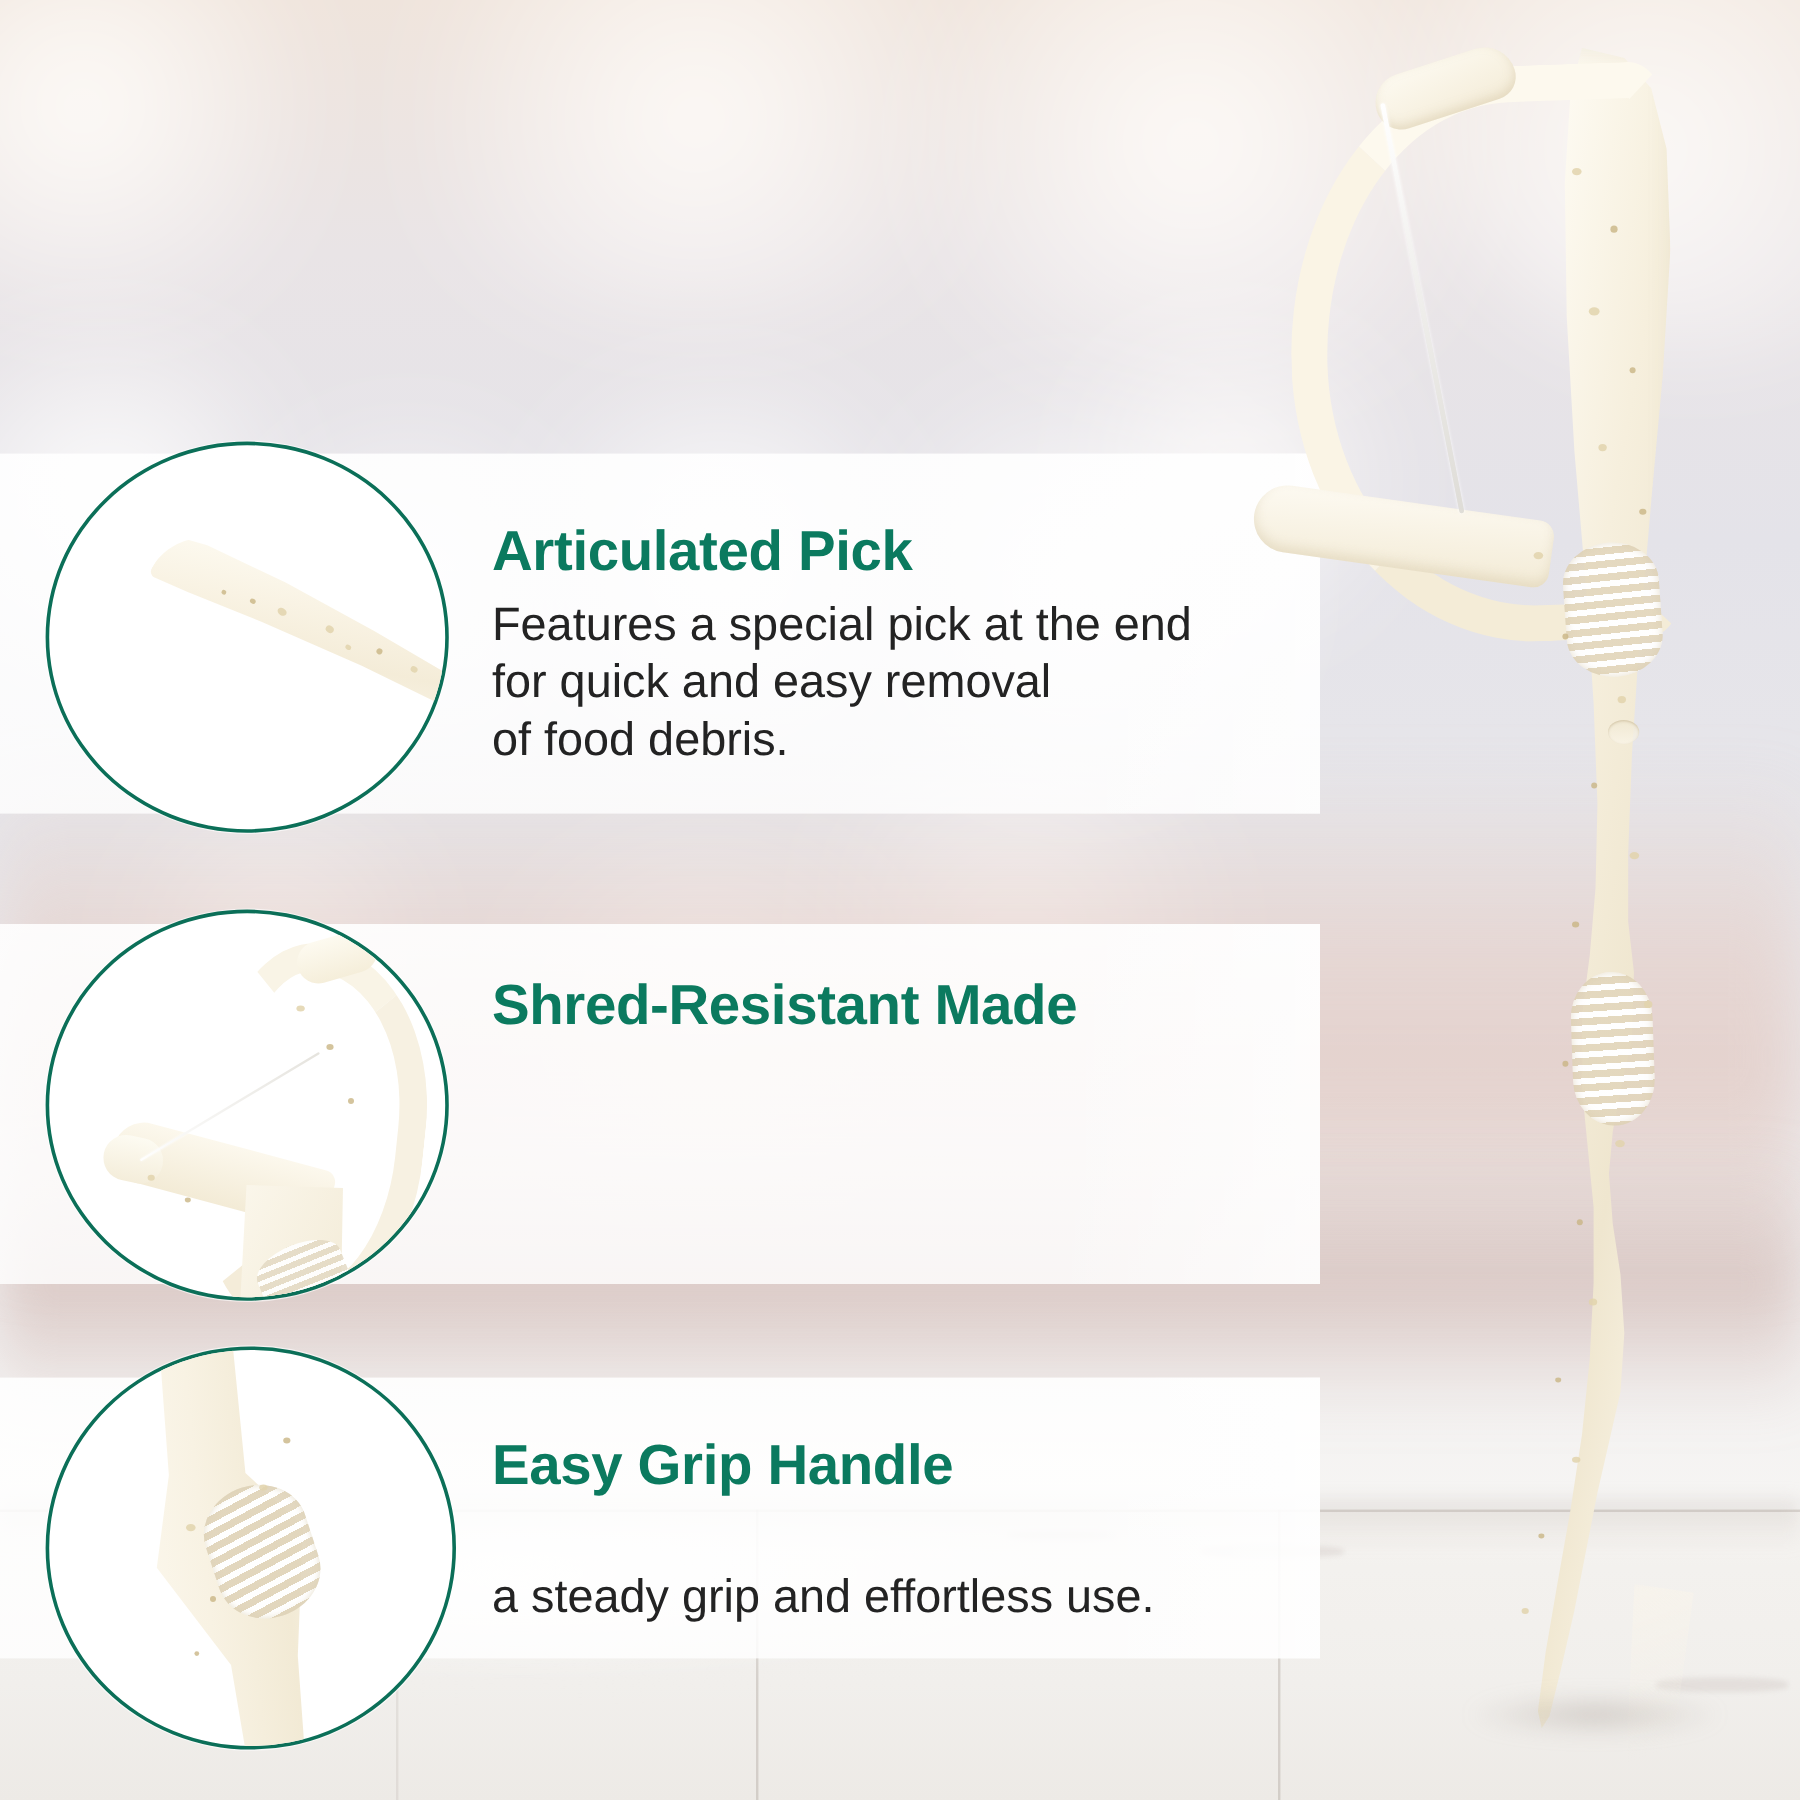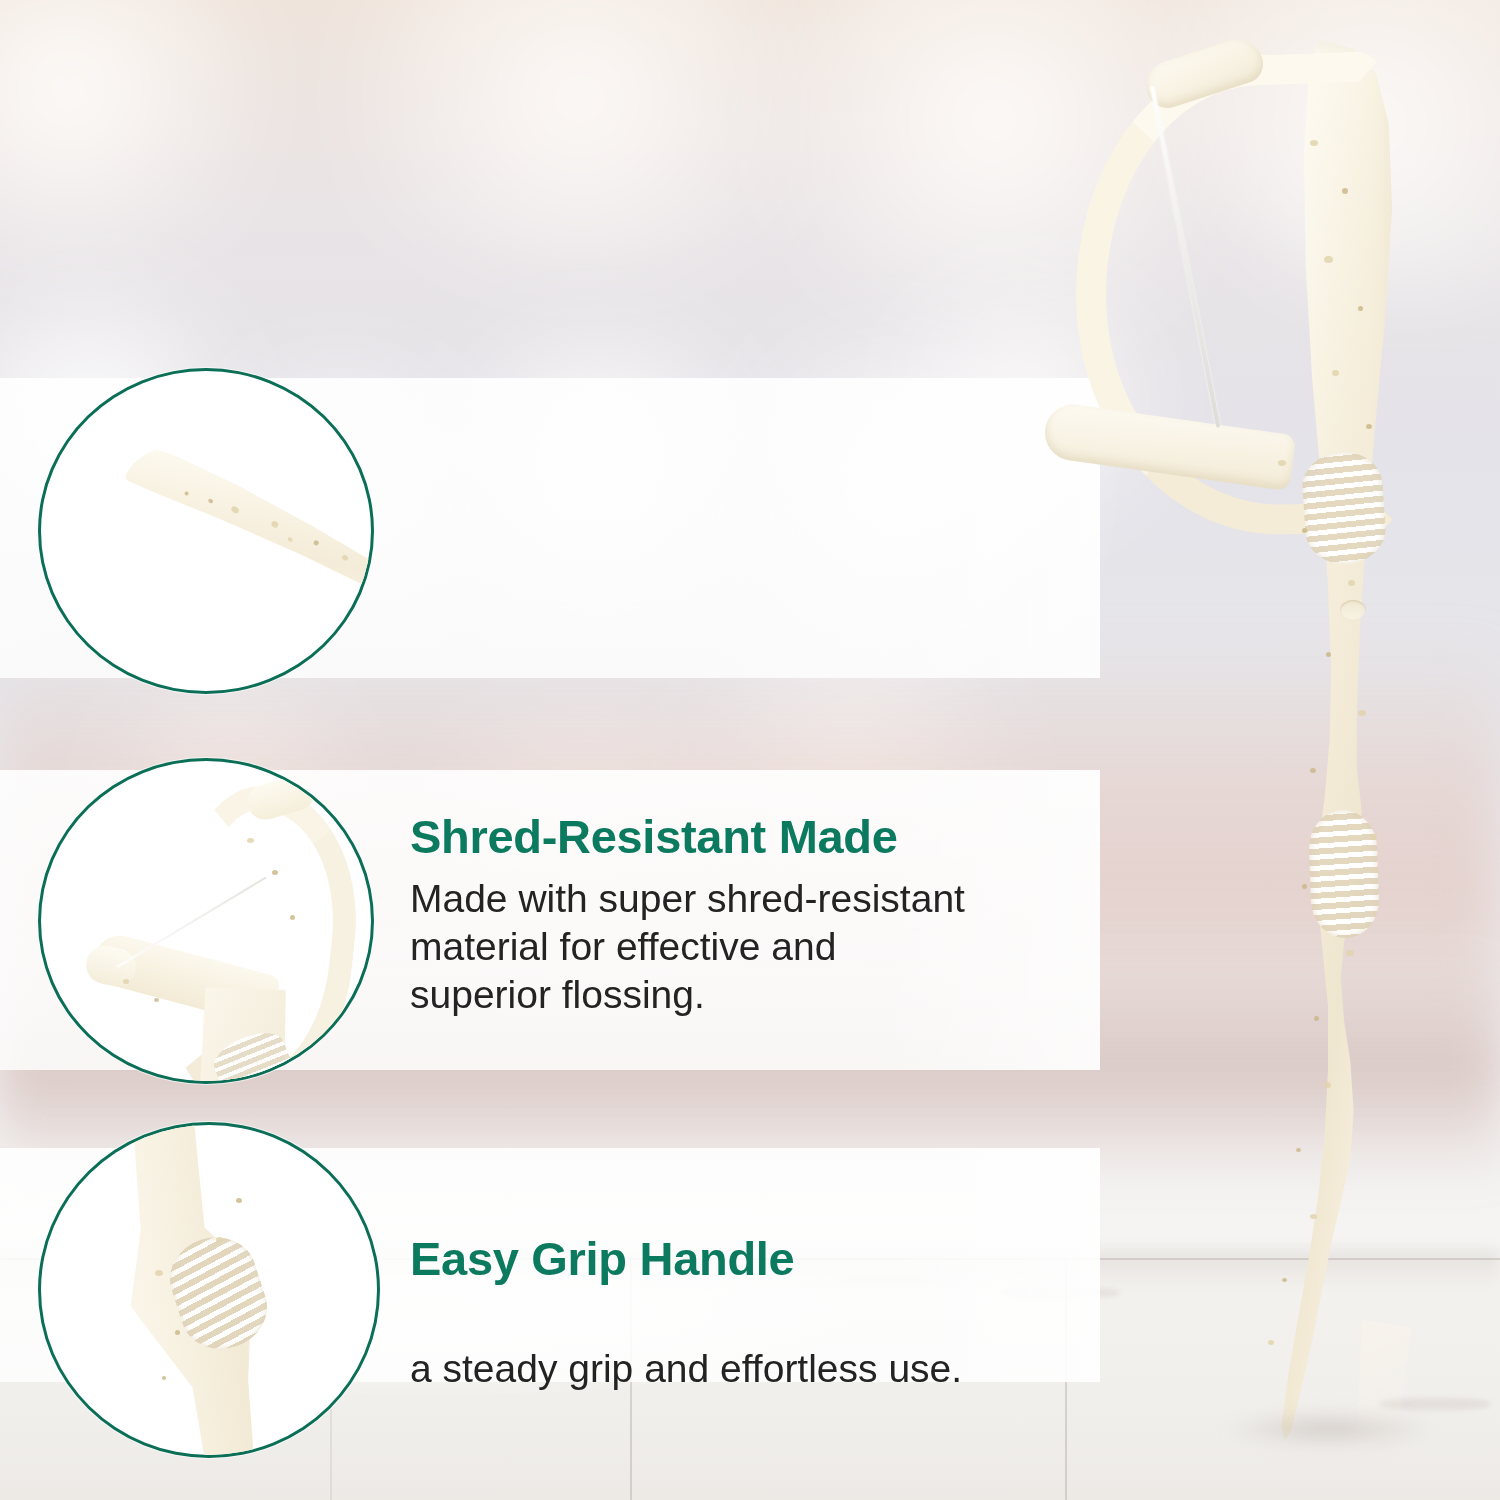--- a/index.html
+++ b/index.html
@@ -223,21 +223,21 @@
   .ftxt p{
     margin:14px 0 0 0;
     font-family:"Liberation Sans", sans-serif;
     font-weight:400;
     font-size:39px;
     line-height:1.22;
     color:#232323;
   }
   .t1{left:410px;top:434px;}
   .t2{left:410px;top:812px;}
-  .t3{left:410px;top:1234px;}
+  .t3{left:410px;top:1196px;}
 
   
   #product{position:absolute;left:1010px;top:20px;width:470px;height:1450px;}
 
   .m-handle{
     position:absolute;left:238px;top:20px;width:160px;height:1400px;
     background:
       linear-gradient(100deg,
         #fbf6e9 0%,
         #fdfaf1 16%,
@@ -403,20 +403,24 @@
       <div class="speck" style="left:150px;top:16px;width:7px;height:6px;"></div>
       <div class="speck dark" style="left:196px;top:11px;width:5px;height:5px;"></div>
       <div class="speck" style="left:108px;top:24px;width:8px;height:6px;"></div>
       <div class="speck dark" style="left:84px;top:30px;width:5px;height:4px;"></div>
       <div class="speck" style="left:228px;top:9px;width:6px;height:5px;"></div>
       <div class="speck dark" style="left:60px;top:36px;width:4px;height:4px;"></div>
       <div class="speck" style="left:172px;top:22px;width:5px;height:4px;"></div>
     </div>
   </div>
 
+  <div class="ftxt t1">
+    <h2>Articulated Pick</h2>
+    <p><span>Features a special pick at the end</span><br><span>for quick and easy removal</span><br><span>of food debris.</span></p>
+  </div>
 
   <div class="panel p2">
       <div class="panel-fade"></div>
     </div>
 
   <div class="circle c2">
     <div class="head-zoom">
       <div class="arm-curve"></div>
       <div class="arm-tip"></div>
       <div class="lower-arm"></div>
@@ -427,21 +431,20 @@
       <div class="speck dark" style="position:absolute;left:68%;top:30%;width:6px;height:5px;border-radius:50%;"></div>
       <div class="speck dark" style="position:absolute;left:74%;top:44%;width:5px;height:5px;border-radius:50%;"></div>
       <div class="speck" style="position:absolute;left:60%;top:20%;width:7px;height:5px;border-radius:50%;"></div>
       <div class="speck dark" style="position:absolute;left:30%;top:70%;width:5px;height:4px;border-radius:50%;"></div>
       <div class="speck" style="position:absolute;left:20%;top:64%;width:6px;height:5px;border-radius:50%;"></div>
     </div>
   </div>
 
   <div class="ftxt t2">
     <h2>Shred-Resistant Made</h2>
-    <p><span>Made with super shred-resistant</span><br><span>material for effective and</span><br><span>superior flossing.</span></p>
   </div>
 
   <div class="panel p3">
       <div class="panel-fade"></div>
     </div>
 
   <div class="circle c3">
     <div class="grip-zoom">
       <div class="grip-shaft"></div>
       <div class="grip-pad"></div>

